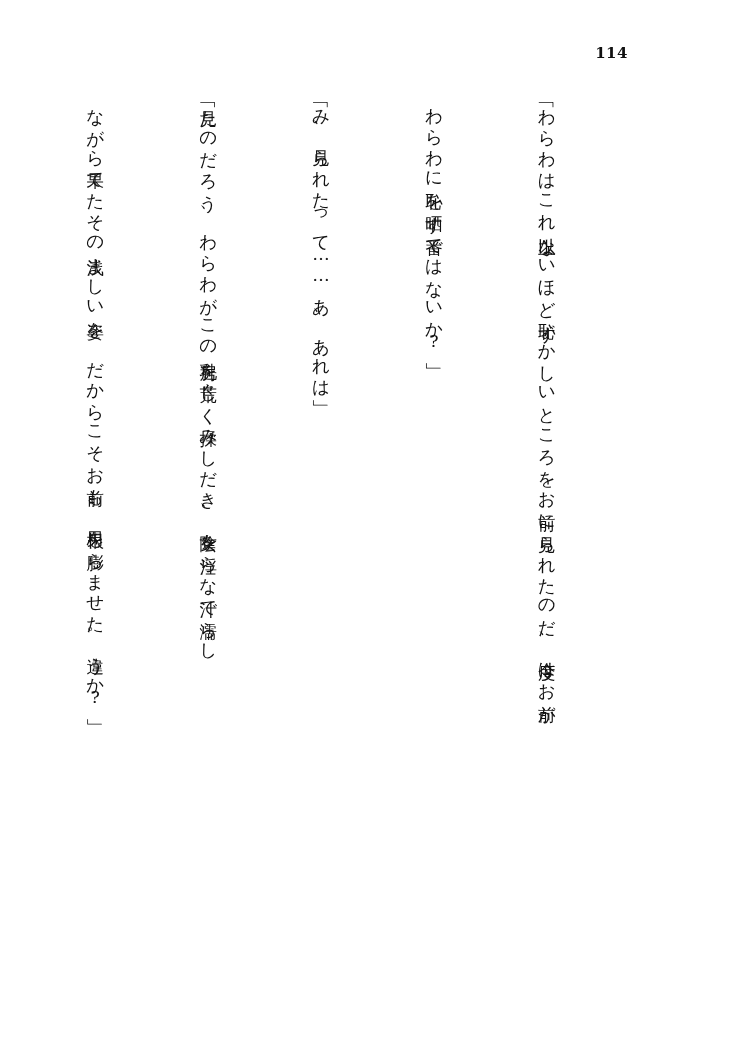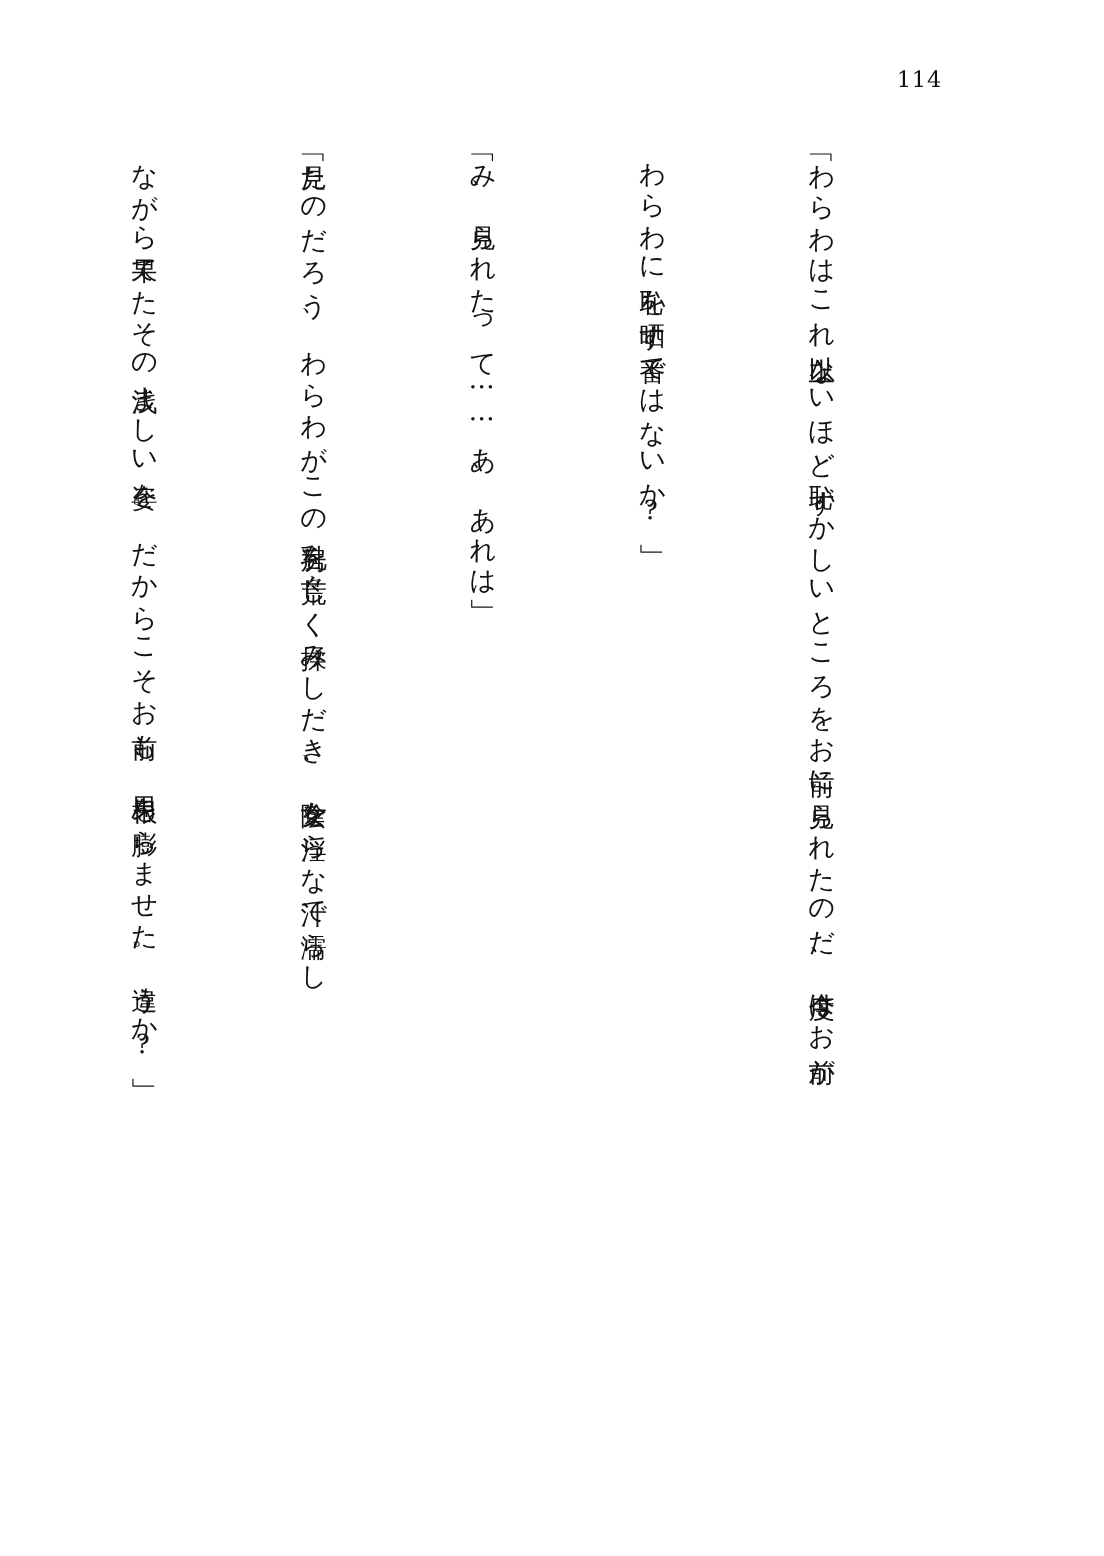--- a/index.html
+++ b/index.html
@@ -17,20 +17,21 @@
     color: #1a1a1a;
   }
   .page-number {
     position: absolute;
     top: 44px;
     right: 108px;
     font-size: 15px;
     font-family: "DejaVu Serif", "Liberation Serif", serif;
     color: #111111;
     letter-spacing: 0.5px;
+    font-weight: bold;
   }
   .body-text {
     position: absolute;
     top: 96px;
     right: 96px;
     left: 96px;
     height: 860px;
     writing-mode: vertical-rl;
     text-orientation: upright;
     font-size: 17.5px;

